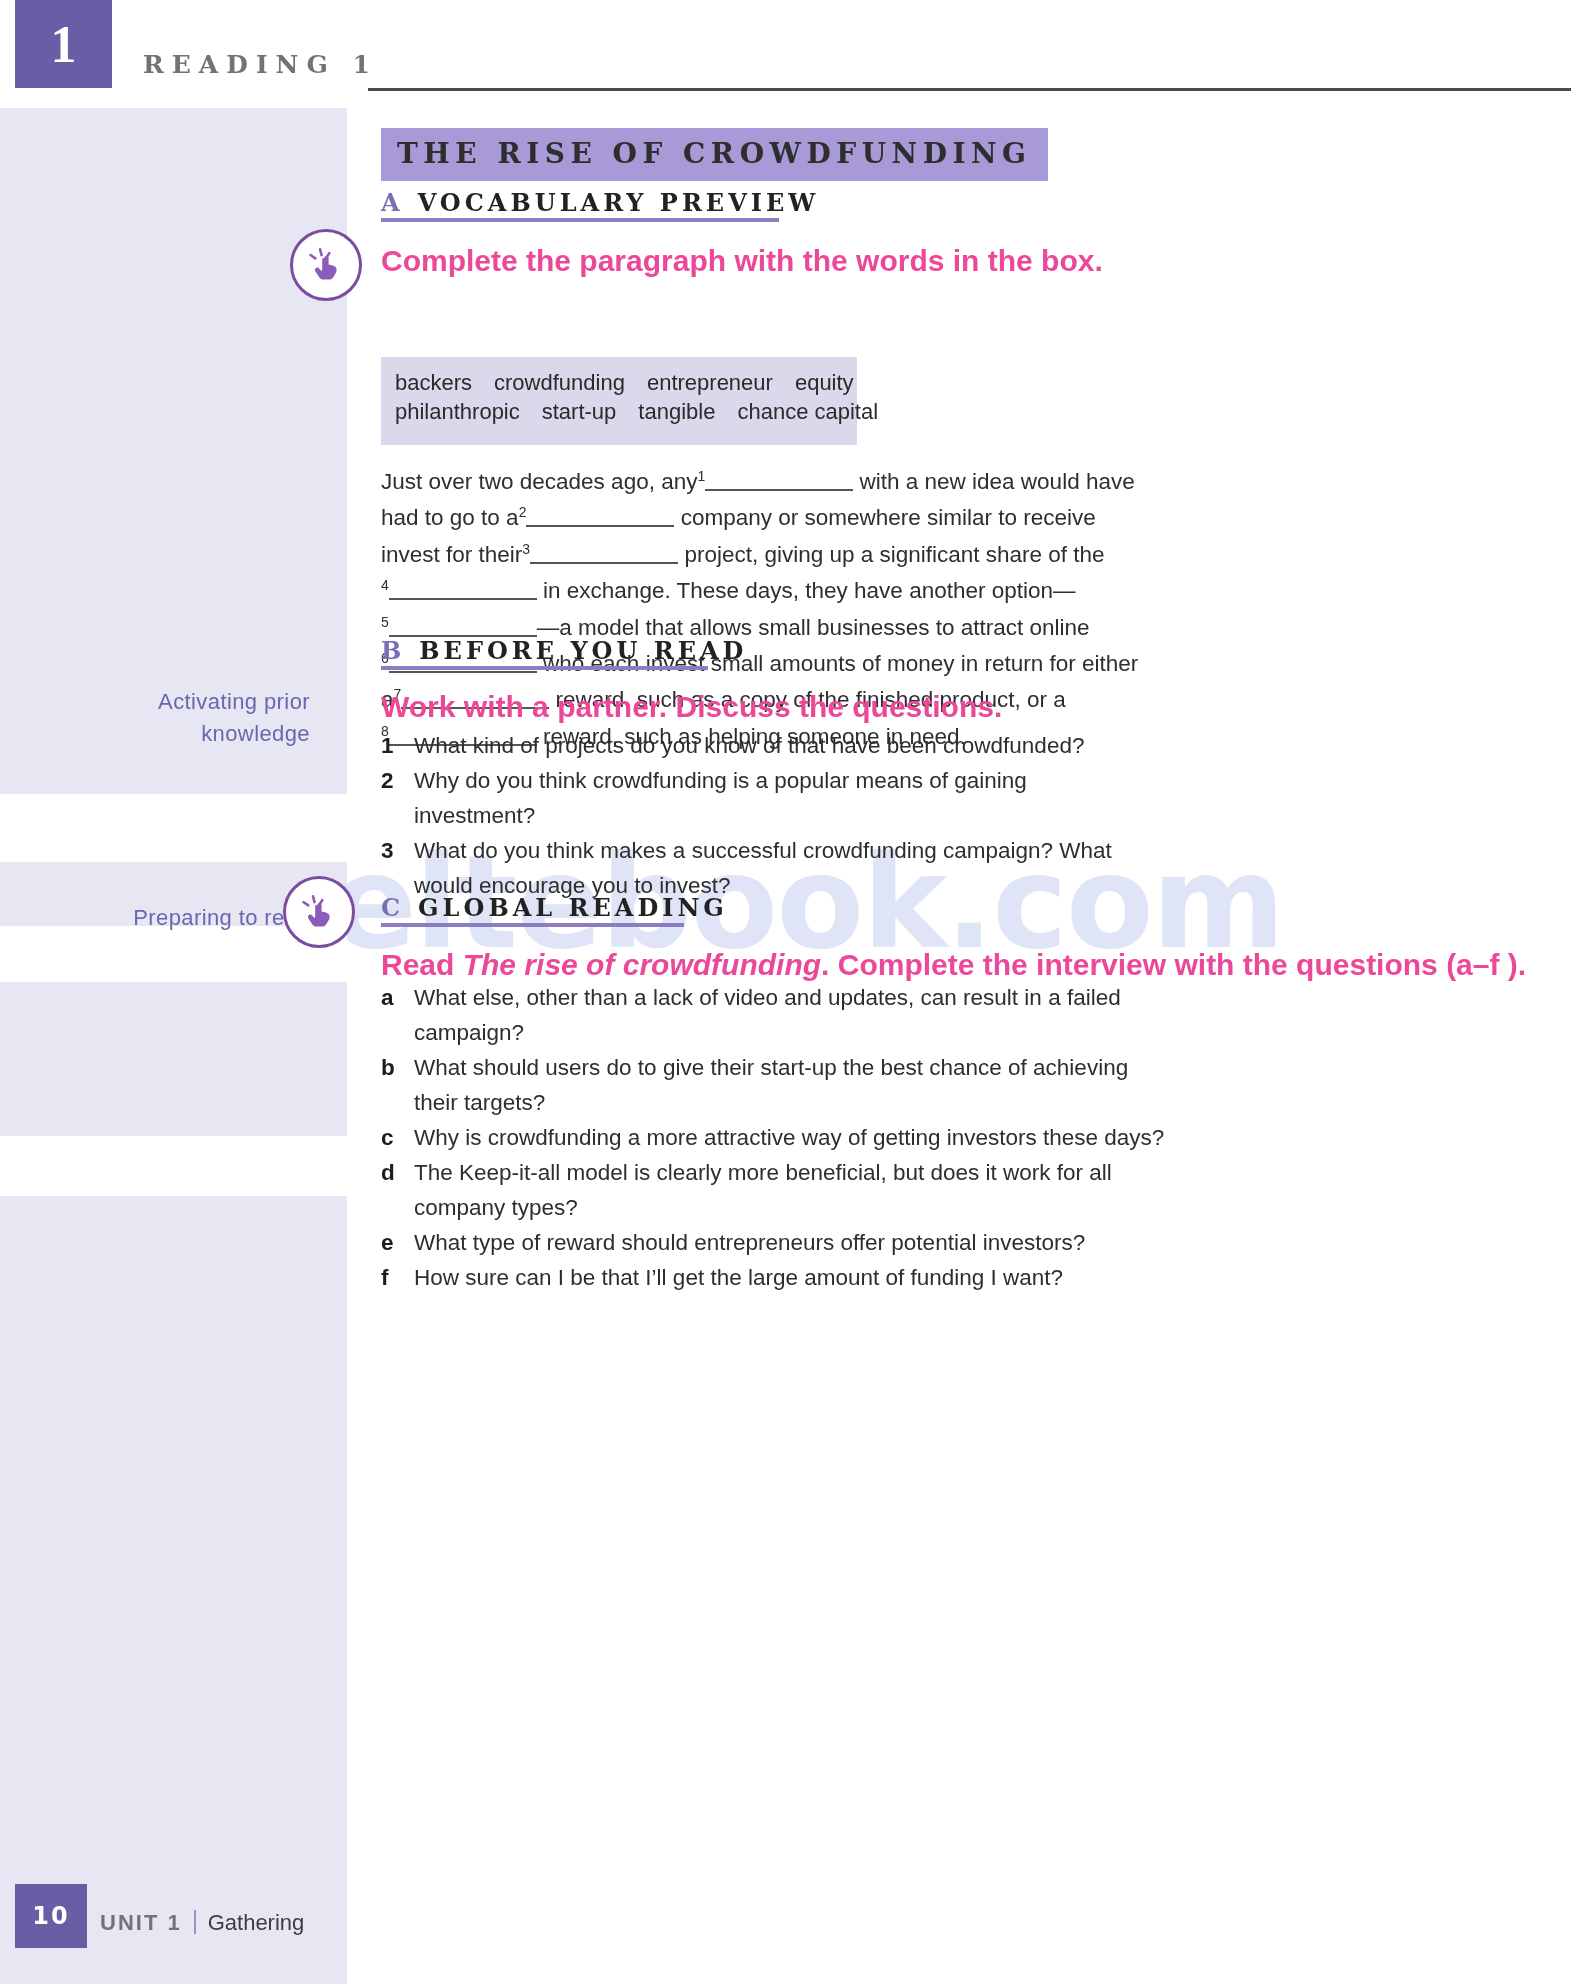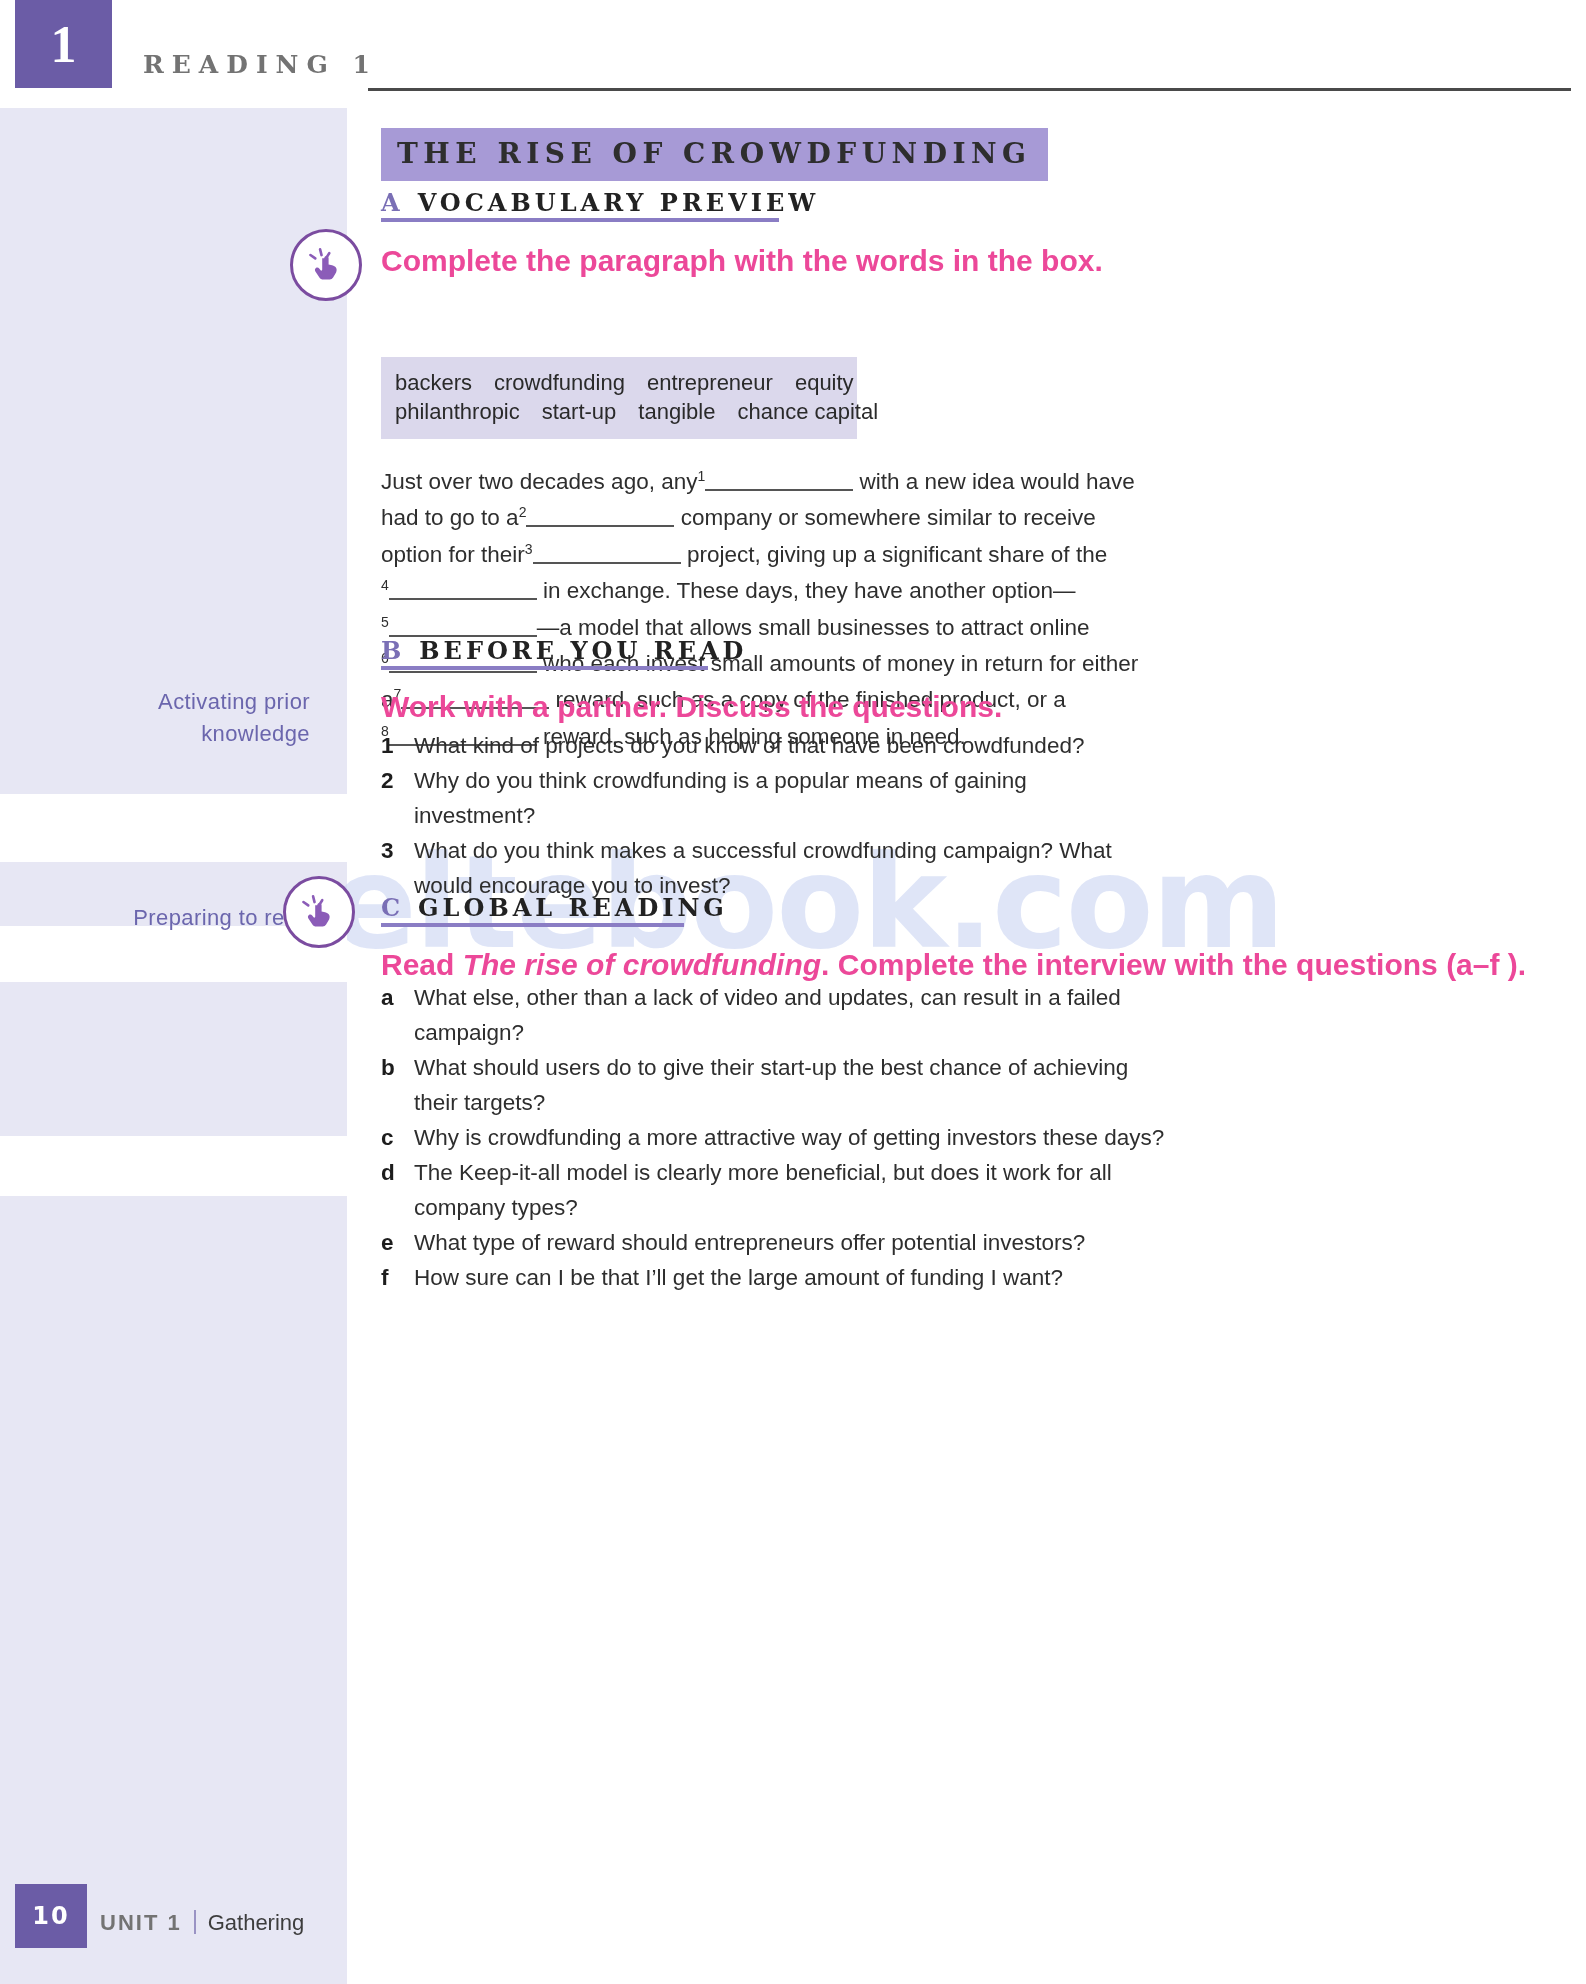--- a/index.html
+++ b/index.html
@@ -168,21 +168,21 @@
     white-space: nowrap;
   }
   .instruction em { font-style: italic; }
 
   .word-box {
     position: absolute;
     left: 381px;
     top: 357px;
     width: 476px;
     background: #dbd8ec;
-    padding: 11px 14px 13px 14px;
+    padding: 11px 14px 19px 14px;
     box-sizing: border-box;
     z-index: 4;
   }
   .word-row {
     font-size: 22px;
     line-height: 29px;
     color: #2a2a2a;
     white-space: nowrap;
   }
   .word-row span { margin-right: 22px; }
@@ -332,21 +332,21 @@
       <span>backers</span><span>crowdfunding</span><span>entrepreneur</span><span>equity</span>
     </div>
     <div class="word-row">
       <span>philanthropic</span><span>start-up</span><span>tangible</span><span>chance capital</span>
     </div>
   </div>
 
   <div class="para">
     <div class="pline"><span>Just over two decades ago, any</span><span class="gap-num">1</span><span class="blank"></span> <span>with a new idea would have</span></div>
     <div class="pline"><span>had to go to a</span><span class="gap-num">2</span><span class="blank"></span> <span>company or somewhere similar to receive</span></div>
-    <div class="pline"><span>option for their</span><span class="gap-num">3</span><span class="blank"></span> <span>project, giving up a significant share of the</span></div>
+    <div class="pline"><span>invest for their</span><span class="gap-num">3</span><span class="blank"></span> <span>project, giving up a significant share of the</span></div>
     <div class="pline"><span></span><span class="gap-num">4</span><span class="blank"></span> <span>in exchange. These days, they have another option—</span></div>
     <div class="pline"><span></span><span class="gap-num">5</span><span class="blank"></span><span>—a model that allows small businesses to attract online</span></div>
     <div class="pline"><span></span><span class="gap-num">6</span><span class="blank"></span> <span>who each invest small amounts of money in return for either</span></div>
     <div class="pline"><span>a</span><span class="gap-num">7</span><span class="blank"></span> <span>reward, such as a copy of the finished product, or a</span></div>
     <div class="pline"><span></span><span class="gap-num">8</span><span class="blank"></span> <span>reward, such as helping someone in need.</span></div>
   </div>
 
   <div class="sec-head" style="left:381px;top:636px;">
     <span class="letter">B</span><span class="txt">BEFORE YOU READ</span>
   </div>

